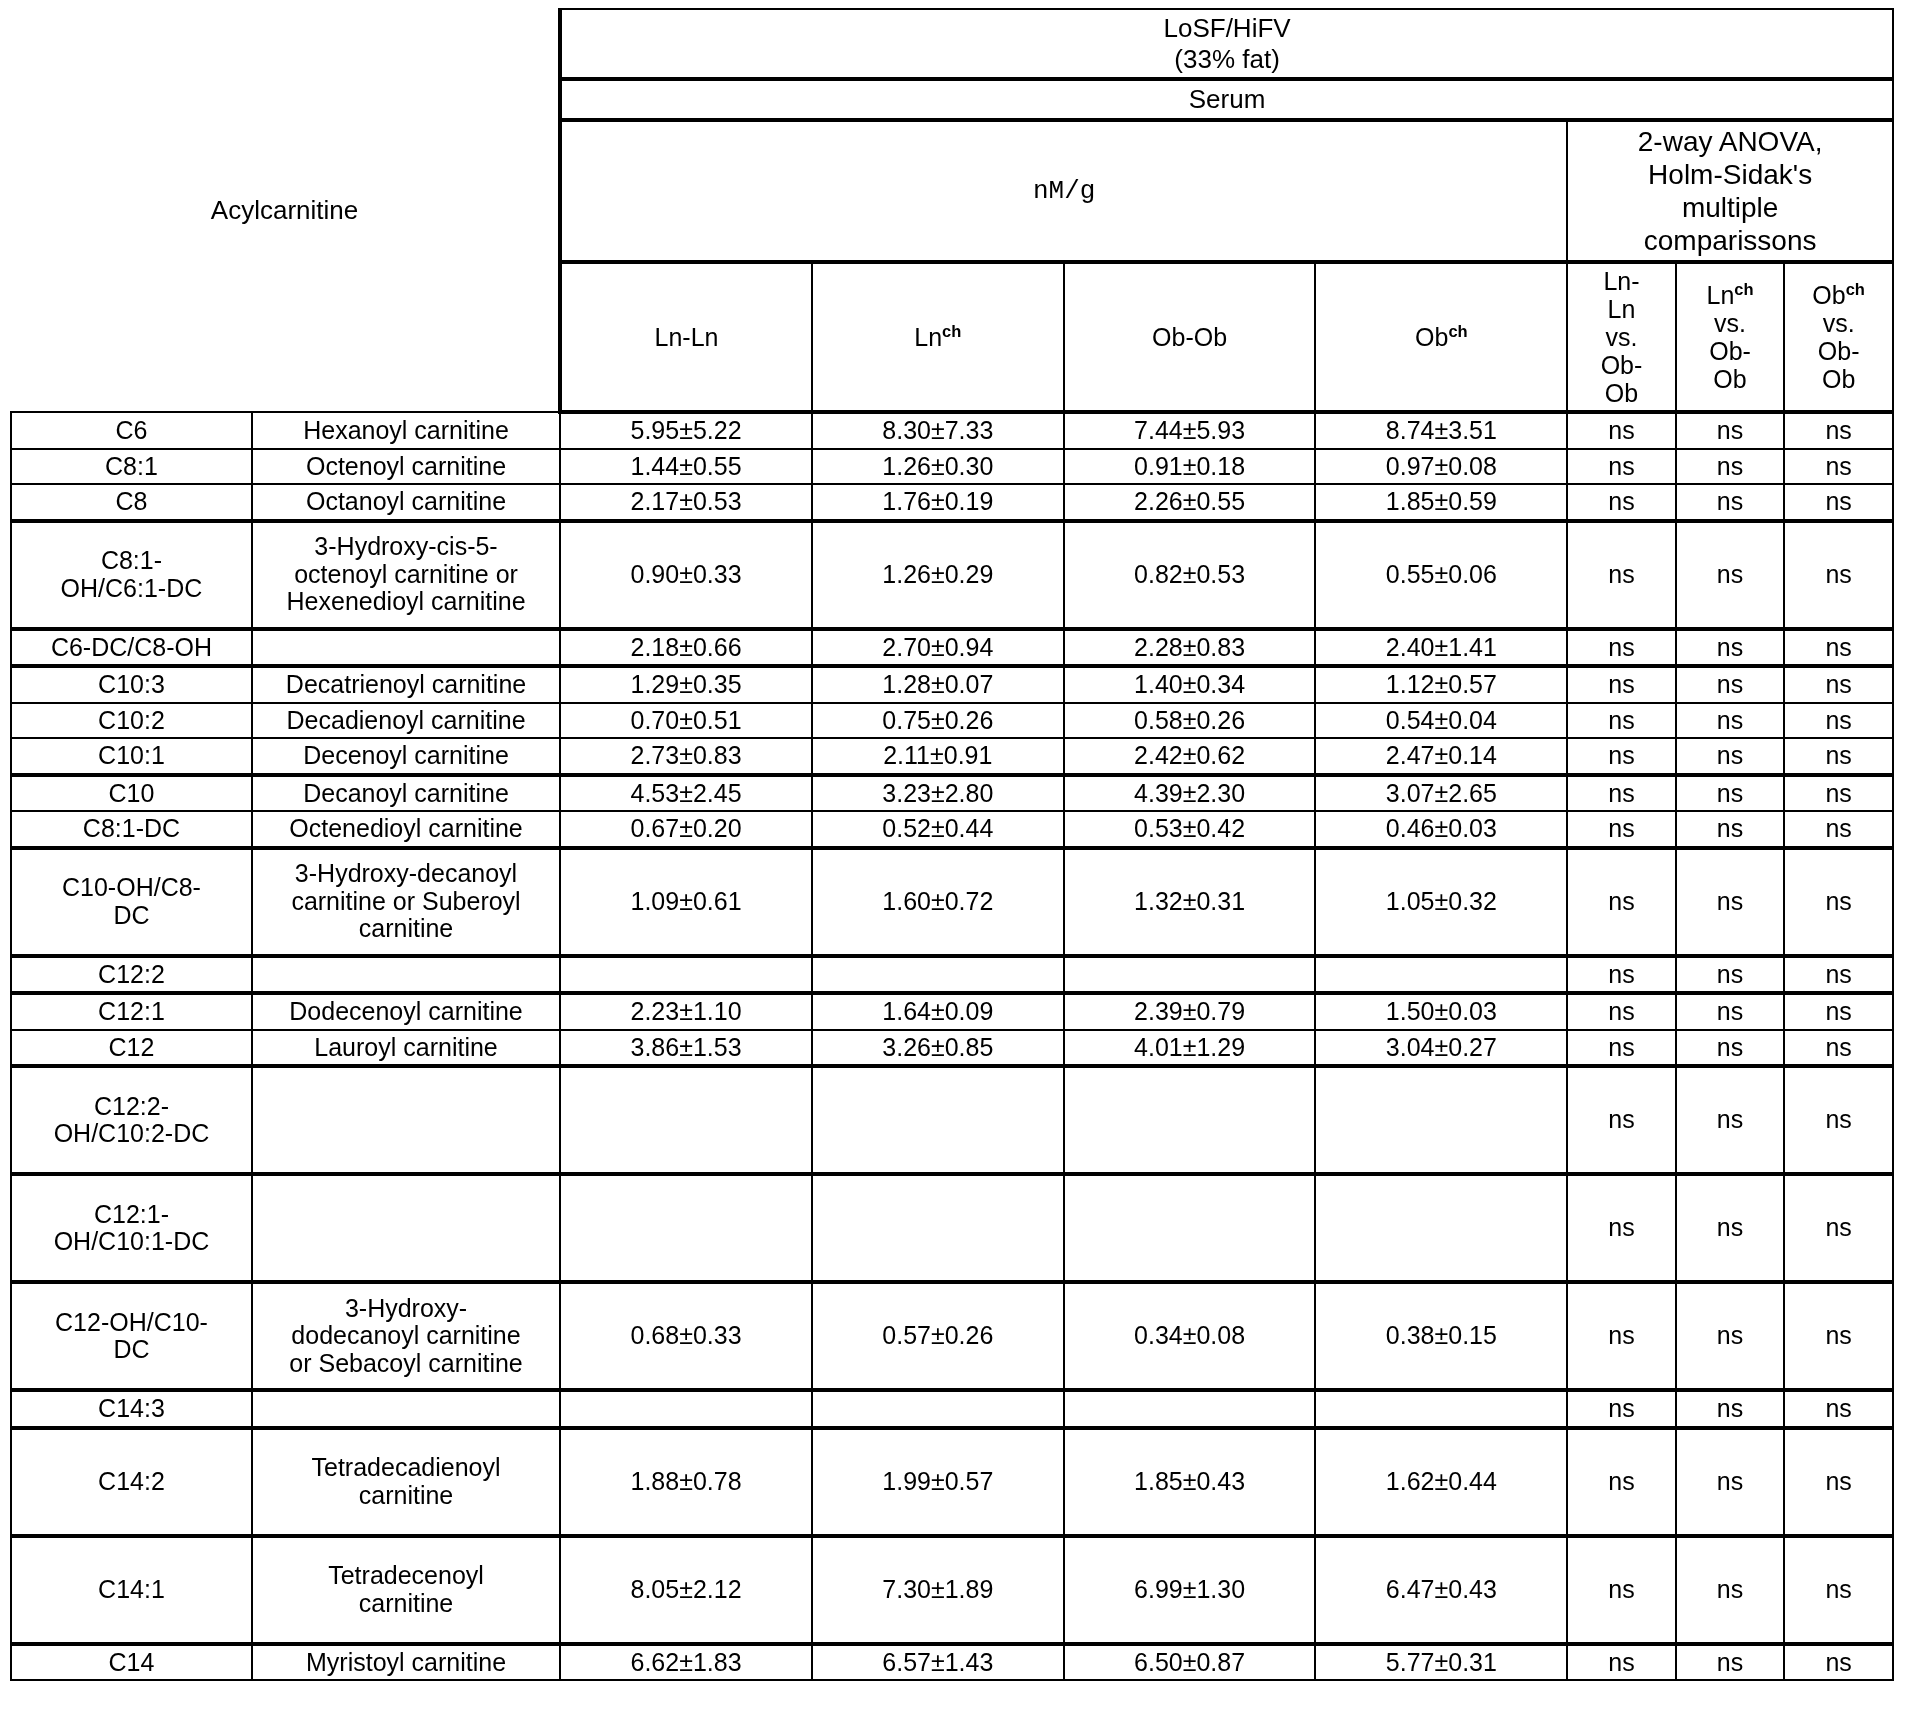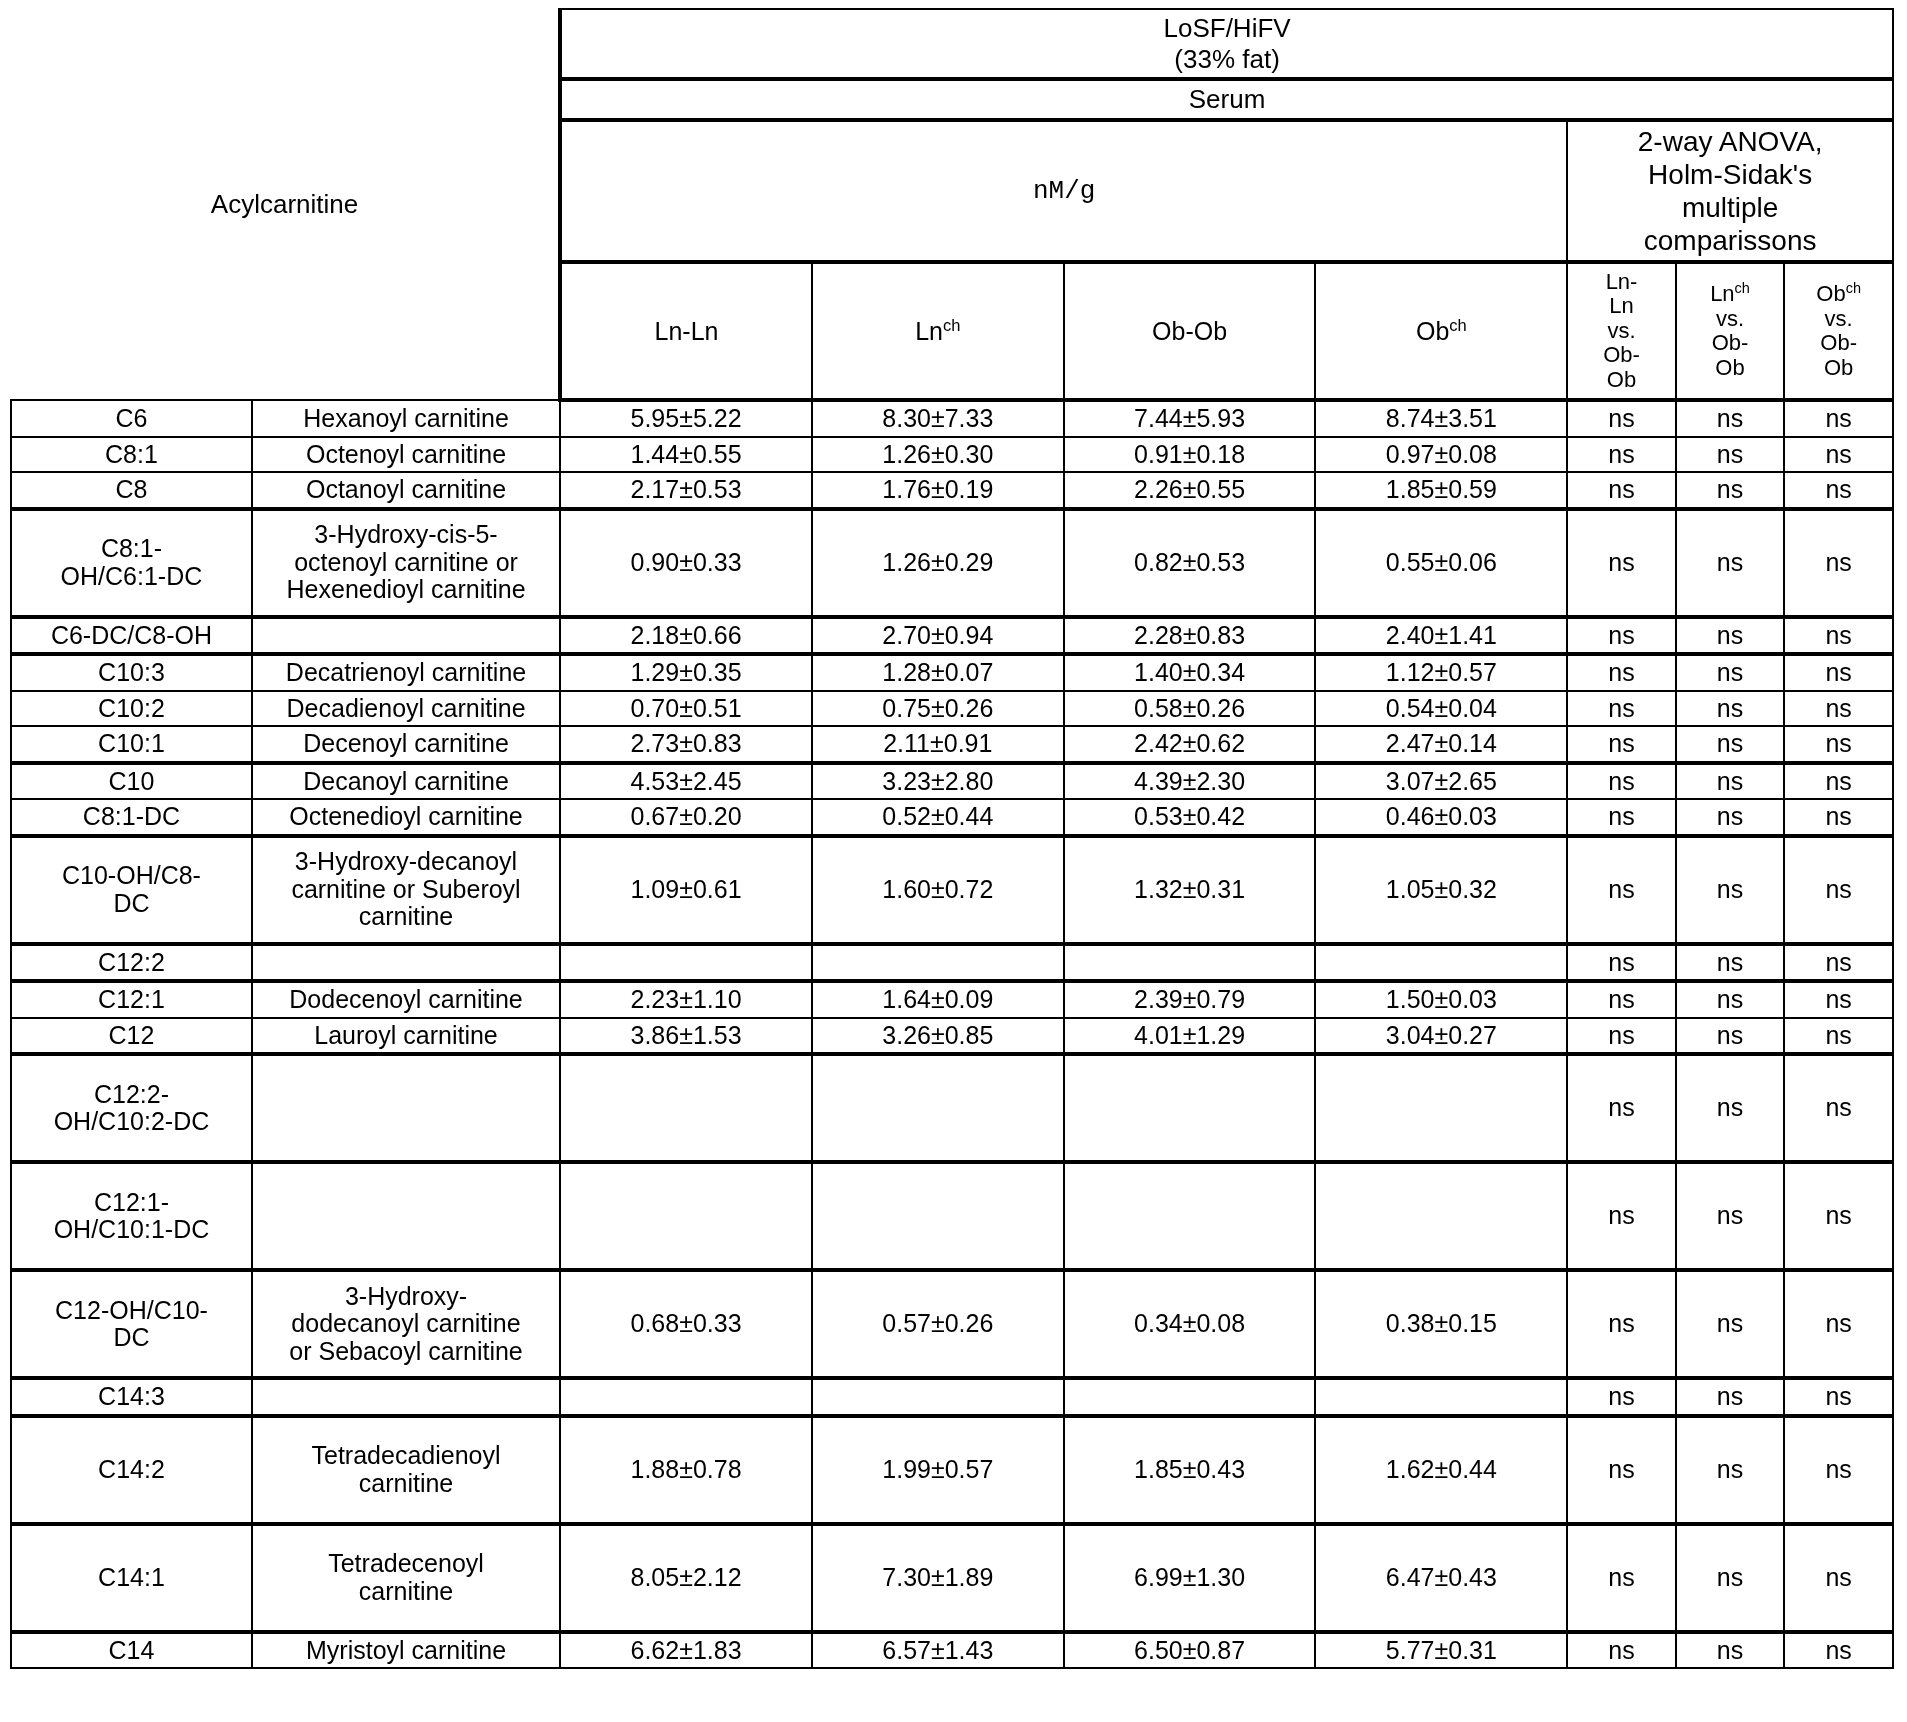--- a/index.html
+++ b/index.html
@@ -37,33 +37,33 @@
   }
   
   .hv-b { border-bottom-width: 4px !important; }
   .hv-t { border-top-width: 4px !important; }
   .blank-corner {
     border-left: none !important;
     border-top: none !important;
     border-right-width: 4px !important;
   }
   th.hdr, td.hdr { font-weight: bold; }
-  .sup { font-size: 0.66em; vertical-align: super; font-weight: normal; line-height: 0; }
+  .sup { font-size: 0.66em; vertical-align: super; font-weight: bold; line-height: 0; }
   .lbl-left { text-align: left; padding-left: 10px; }
   .bignum { white-space: nowrap; }
   .stk { line-height: 1.1; }
   
   col.c-code  { width: 222px; }
   col.c-name  { width: 284px; }
   col.c-data  { width: 232px; }
   col.c-cmp   { width: 100px; }
   .grp-title { font-weight: bold; font-size: 26px; line-height: 1.18; }
   .unit { font-weight: bold; font-size: 26px; font-family: Liberation Mono, monospace; }
   .anova-head { font-weight: bold; font-size: 28px; line-height: 1.18; }
-  .cmp-head { font-weight: bold; font-size: 22px; line-height: 1.12; }
+  .cmp-head { font-weight: bold; font-size: 25px; line-height: 1.12; }
   .acyl-title { font-weight: normal; font-size: 26px; }
   .tall { height: 108px; }
 </style>
 </head>
 <body>
 
 <div class="sheet">
   <table class="acyl">
     <colgroup>
       <col class="c-code">

